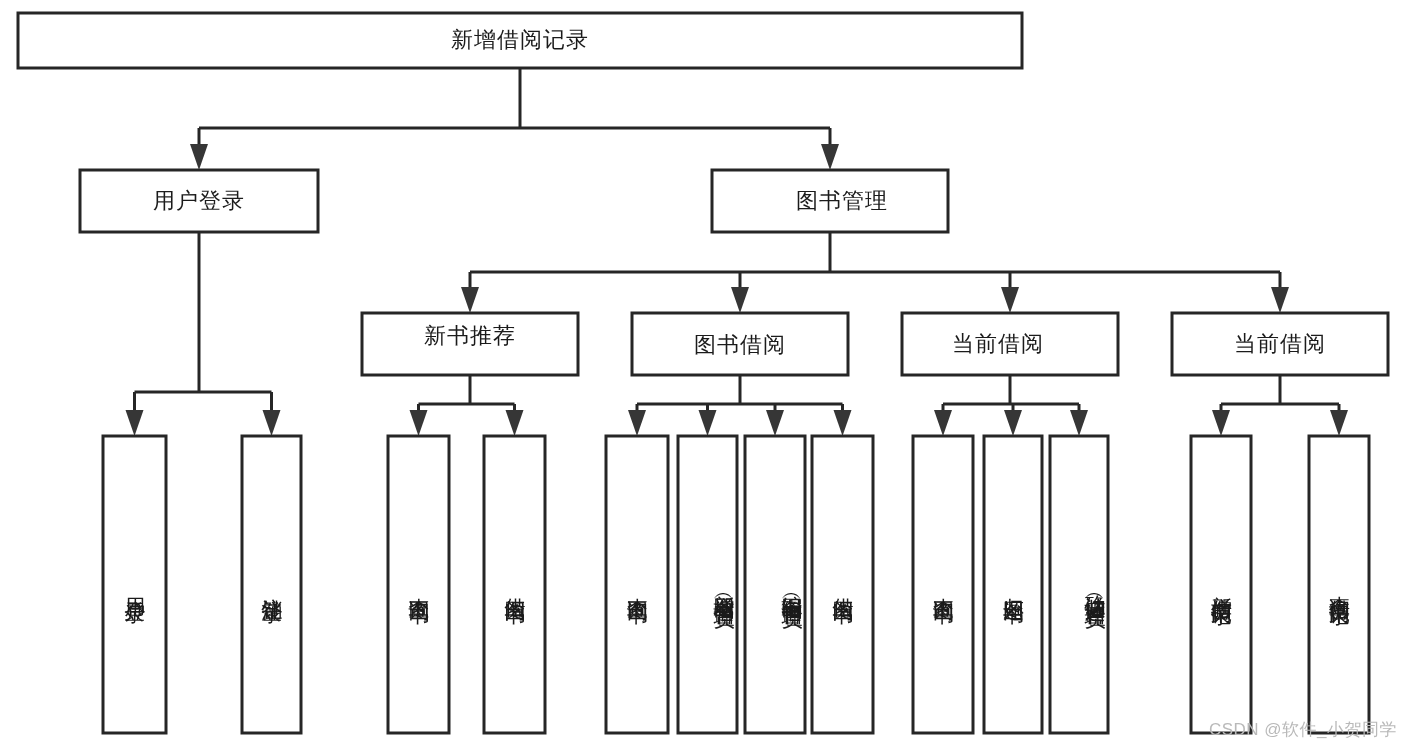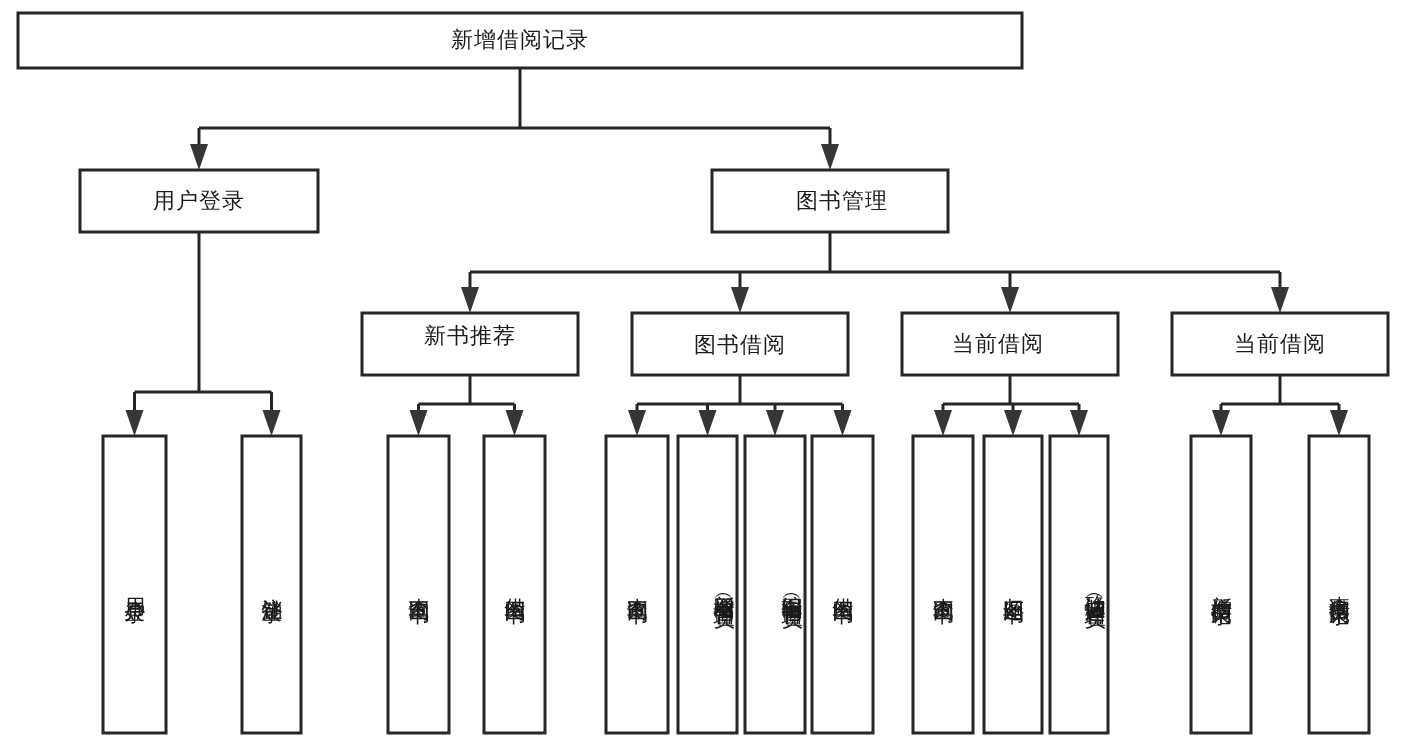--- a/index.html
+++ b/index.html
@@ -181,13 +181,14 @@
       <div class="node-label vertical" style="left: 678px; top: 436px; width: 59px; height: 297px;">新增图书（管理员）</div>
       <div class="node-label vertical" style="left: 745px; top: 436px; width: 60px; height: 297px;">编辑图书（管理员）</div>
       <div class="node-label vertical mid" style="left: 812px; top: 436px; width: 61px; height: 297px;">借阅图书</div>
       <div class="node-label vertical mid" style="left: 913px; top: 436px; width: 60px; height: 297px;">查询图书</div>
       <div class="node-label vertical mid" style="left: 984px; top: 436px; width: 58px; height: 297px;">归还图书</div>
       <div class="node-label vertical" style="left: 1050px; top: 436px; width: 58px; height: 297px;">确认归还（管理员）</div>
       <div class="node-label vertical mid" style="left: 1191px; top: 436px; width: 60px; height: 297px;">新增借阅记录</div>
       <div class="node-label vertical mid" style="left: 1309px; top: 436px; width: 60px; height: 297px;">查询借阅记录</div>
     </div>
 
+  <div class="watermark">CSDN @软件_小贺同学</div>
 </div>
 
 </body></html>

